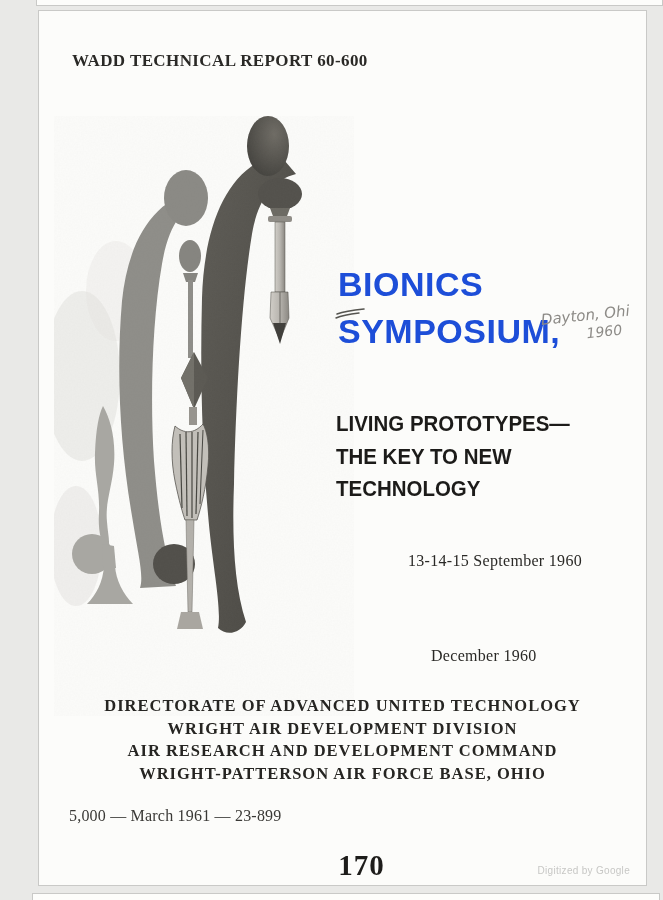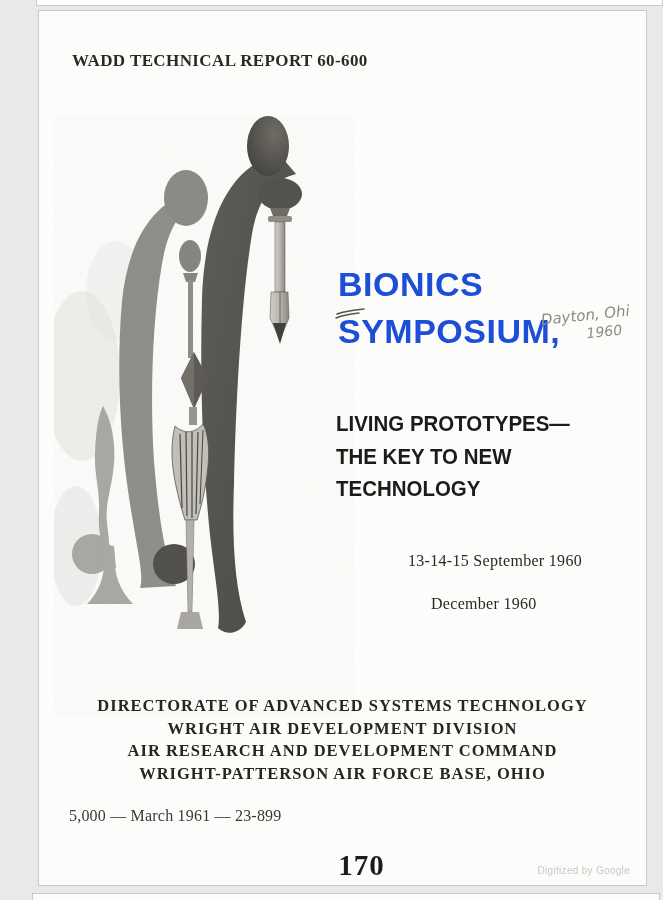--- a/index.html
+++ b/index.html
@@ -51,21 +51,21 @@
     font-family:"Liberation Sans", sans-serif; font-weight:700;
     font-size:22px; line-height:32.5px; color:#1c1b19;
     transform:scaleX(0.93); transform-origin:left top;
     white-space:nowrap;
   }
   .date-1 {
     position:absolute; left:361px; top:541px;
     font-size:16px; font-weight:400; letter-spacing:0.3px; color:#2a2926;margin-left:8px;
   }
   .date-2 {
-    position:absolute; left:392px; top:584px;
+    position:absolute; left:392px; top:636px;
     font-size:16px; letter-spacing:0.3px; color:#2a2926;
   }
   .org-block {
     position:absolute; left:0; top:684px; width:100%;
     text-align:center;
     font-family:"Liberation Serif", serif; font-weight:700;
     font-size:16.5px; line-height:22.6px; letter-spacing:1px; color:#262522;
   }
   .print-code {
     position:absolute; left:30px; top:796px;
@@ -184,21 +184,21 @@
   <div class="subtitle-block">
     <div>LIVING PROTOTYPES—</div>
     <div>THE KEY TO NEW</div>
     <div>TECHNOLOGY</div>
   </div>
 
   <div class="date-1">13-14-15 September 1960</div>
   <div class="date-2">December 1960</div>
 
   <div class="org-block">
-    <div>DIRECTORATE OF ADVANCED SYSTEMS TECHNOLOGY</div>
+    <div>DIRECTORATE OF ADVANCED UNITED TECHNOLOGY</div>
     <div>WRIGHT AIR DEVELOPMENT DIVISION</div>
     <div>AIR RESEARCH AND DEVELOPMENT COMMAND</div>
     <div>WRIGHT-PATTERSON AIR FORCE BASE, OHIO</div>
   </div>
 
   <div class="print-code">5,000 — March 1961 — 23-899</div>
 
   <div class="page-number">170</div>
 
   <div class="watermark">Digitized by Google</div>

